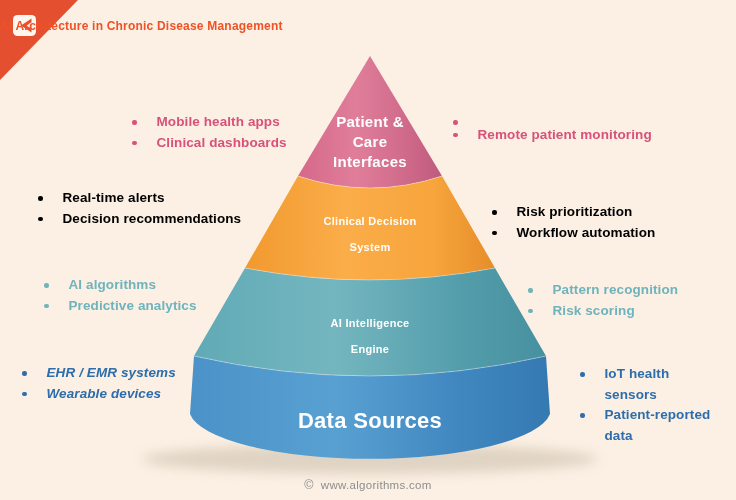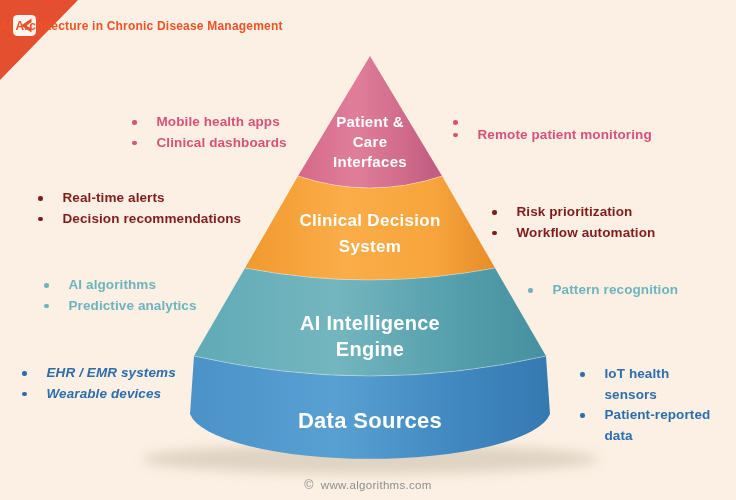--- a/index.html
+++ b/index.html
@@ -17,31 +17,31 @@
     font-size:12px; font-weight:700;
     color:#f05126; letter-spacing:.2px;
   }
 
   .layer-label {
     position:absolute; left:370px; transform:translateX(-50%);
     text-align:center; color:#ffffff; font-weight:700; letter-spacing:.3px;
   }
   .layer-label span { display:block; }
   .l1 { top:112px; font-size:15px;  line-height:20px; width:150px; }
-  .l2 { top:208px; font-size:17px;  line-height:26px; width:230px; }
-  .l3 { top:310px; font-size:20px;  line-height:26px; width:230px; }
+  .l2 { top:208px; font-size:11px;  line-height:26px; width:230px; }
+  .l3 { top:310px; font-size:11px;  line-height:26px; width:230px; }
   .l4 { top:410px; font-size:22px;  line-height:22px; width:230px; }
 
   .bullets { position:absolute; display:flex; flex-direction:column; }
   .bullet { display:flex; align-items:flex-start; gap:20px; }
   .dot { width:4.5px; height:4.5px; border-radius:50%; background:currentColor; margin-top:8px; flex:none; }
   .txt { font-size:13.5px; font-weight:600; line-height:20.5px; letter-spacing:.1px; }
 
   .pink   { color:#d8517b; }
-  .orange { color:#7f1d1d;justify-content:flex-end; }
+  .orange { color:#000000;justify-content:flex-end; }
   .teal   { color:#6fb3bd; }
   .blue   { color:#2e6dab; }
 
   .g1L { left:132px; top:112px; }
   .g1R { left:453px; top:112px; }
   .g2L { left:38px;  top:188px; }
   .g2R { left:492px; top:202px; }
   .g3L { left:44px;  top:275px; }
   .g3R { left:528px; top:280px; }
   .g4L { left:22px;  top:363px;font-style:italic; }
@@ -176,20 +176,24 @@
     <div class="bullet">
       <span class="dot"></span>
       <span class="txt">Predictive analytics</span>
     </div>
   </div>
   <div class="bullets g3R teal">
     <div class="bullet">
       <span class="dot"></span>
       <span class="txt">Pattern recognition</span>
     </div>
+    <div class="bullet">
+      <span class="dot"></span>
+      <span class="txt">Risk scoring</span>
+    </div>
   </div>
 
   <div class="bullets g4L blue">
     <div class="bullet">
       <span class="dot"></span>
       <span class="txt">EHR / EMR systems</span>
     </div>
     <div class="bullet">
       <span class="dot"></span>
       <span class="txt">Wearable devices</span>

